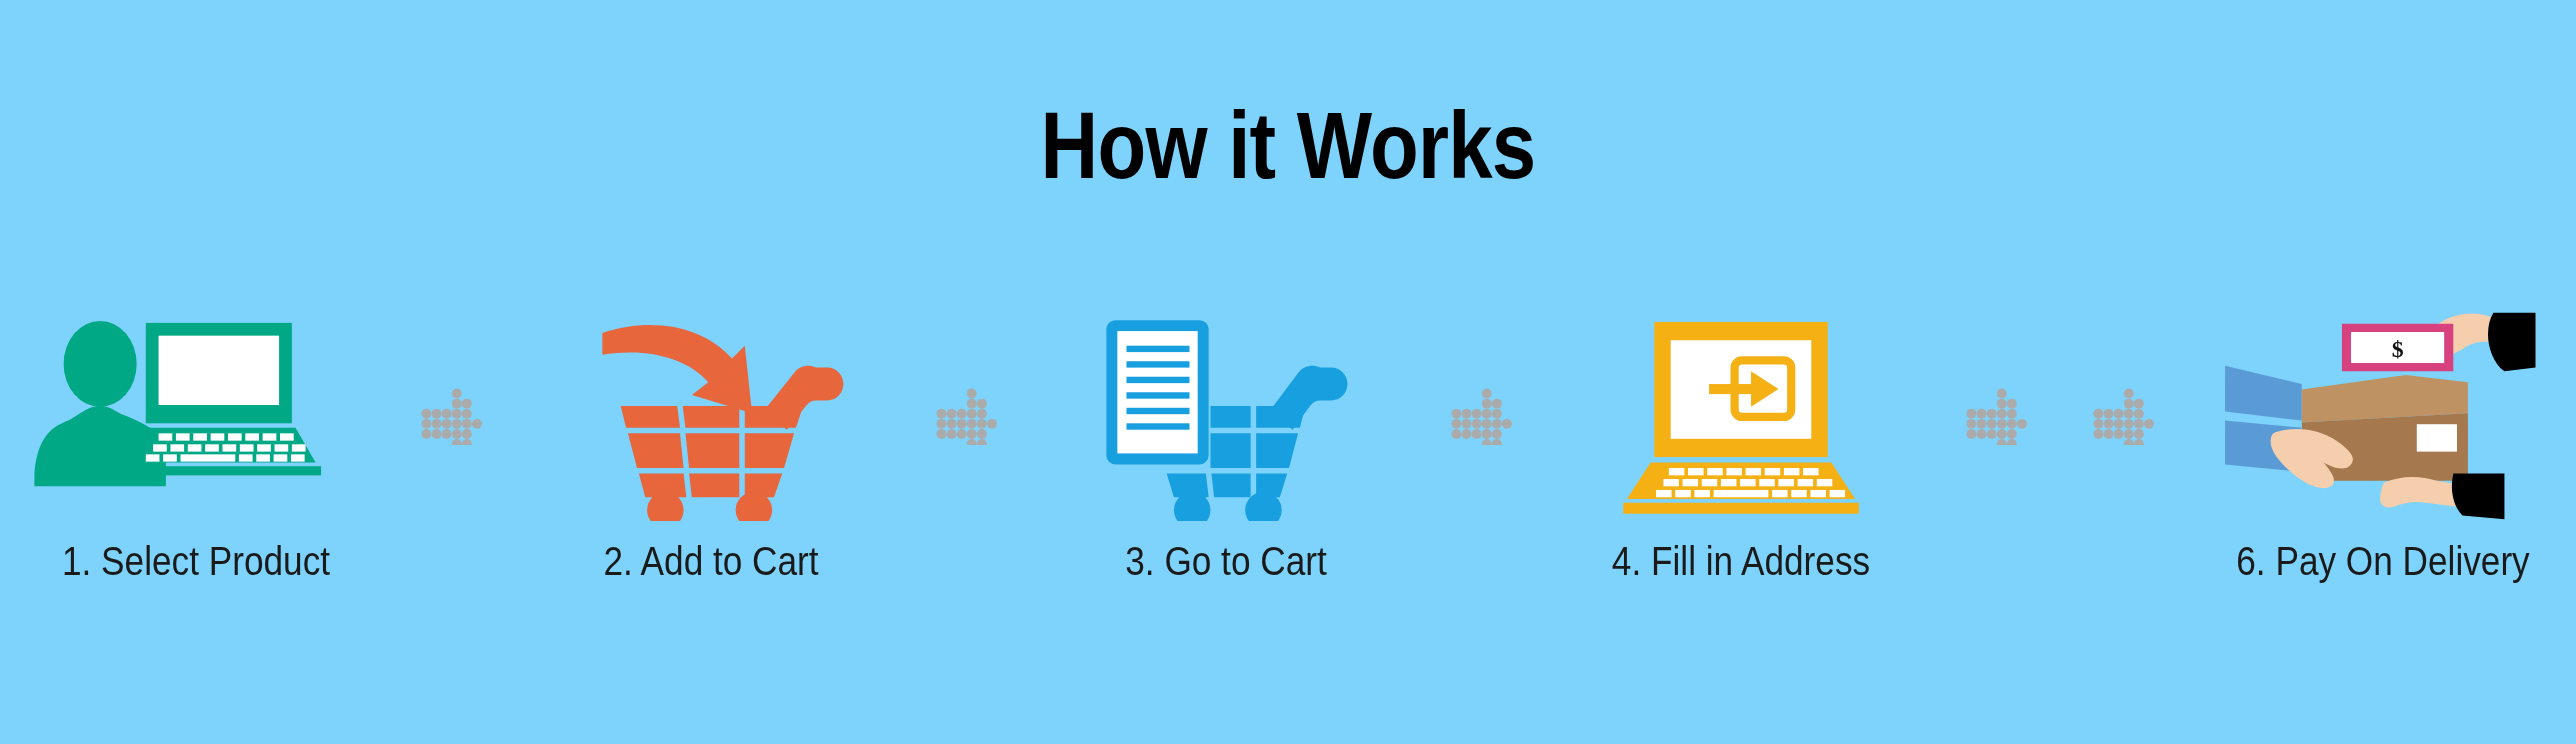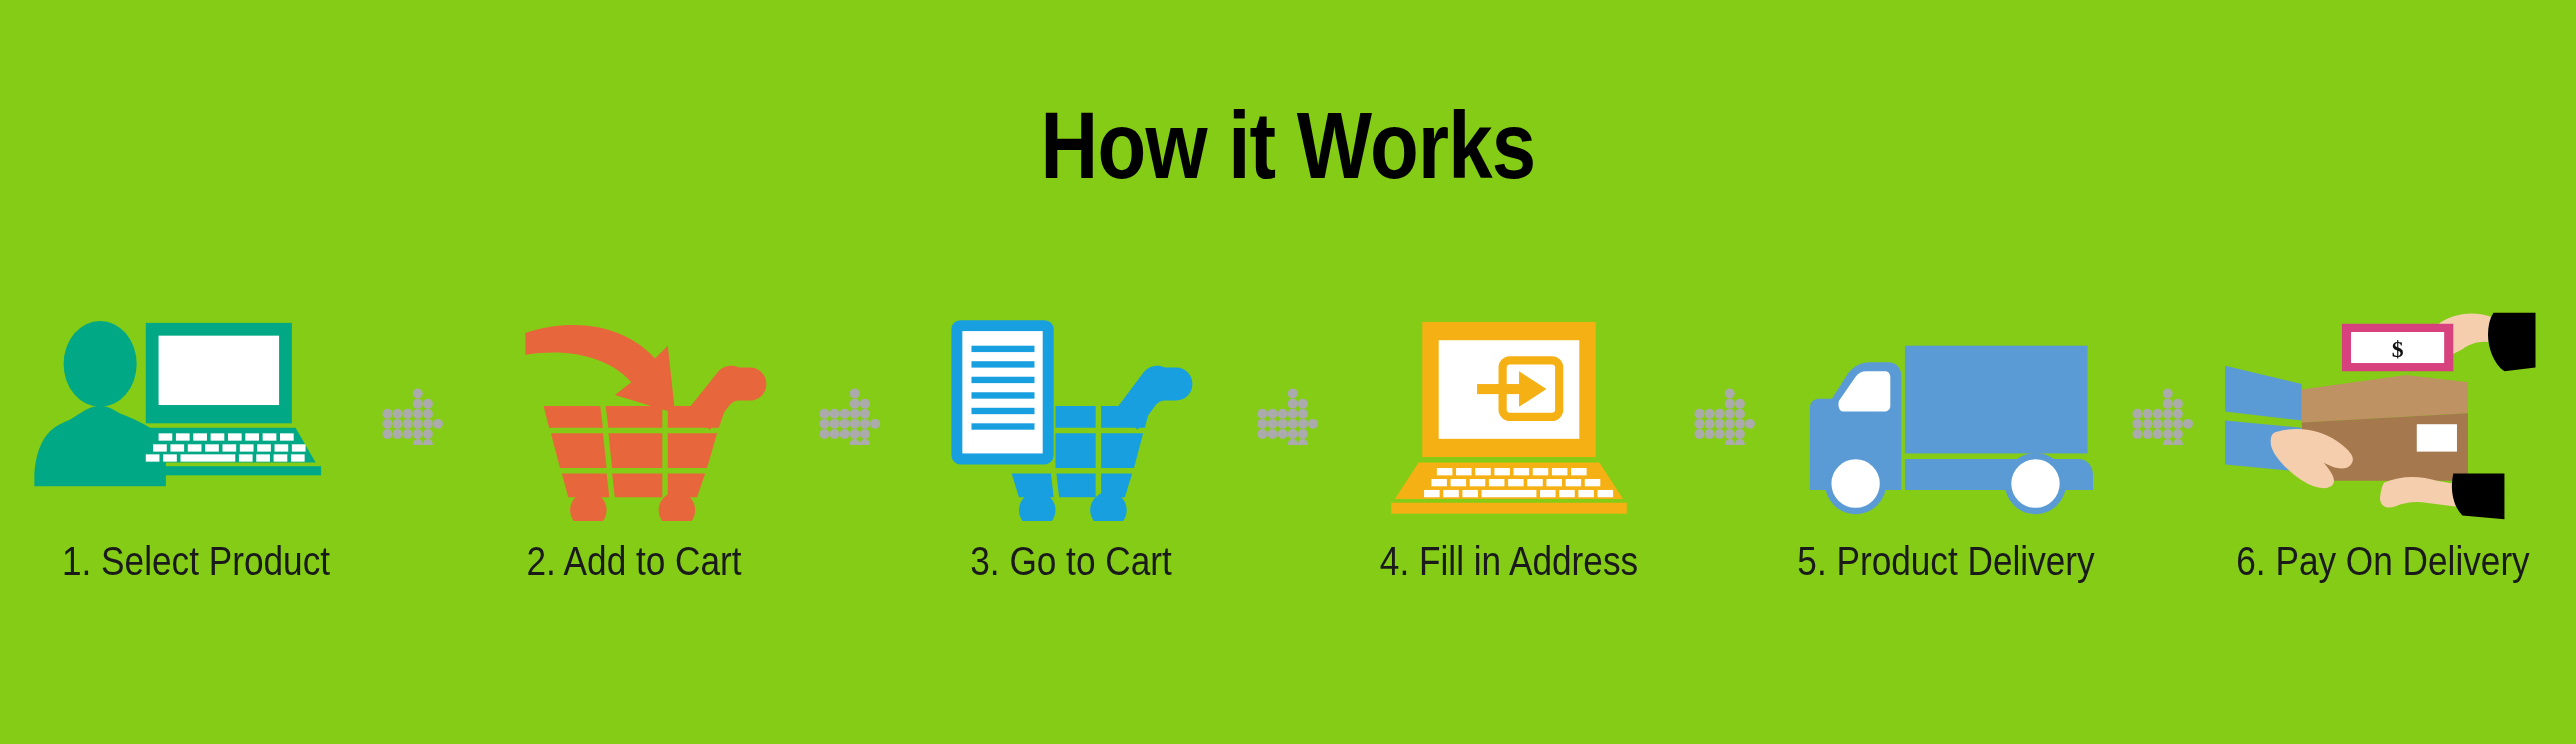--- a/index.html
+++ b/index.html
@@ -8,21 +8,21 @@
     width: 2576px;
     height: 745px;
     background: #ffffff;
     font-family: "Liberation Sans", sans-serif;
     overflow: hidden;
   }
   #page {
     position: relative;
     width: 2576px;
     height: 745px;
-    background: #84cc16;
+    background: #7dd3fc;
   }
 
   
   #title {
     position: absolute;
     top: 95px;
     left: 0;
     width: 2576px;
     text-align: center;
     font-family: "Liberation Sans", sans-serif;
@@ -372,43 +372,20 @@
             <circle cx="19" cy="50" r="5.4"></circle>
             <circle cx="30" cy="50" r="5.4"></circle>
           <circle cx="41" cy="50" r="5.4"></circle>
             <circle cx="52" cy="50" r="5.4"></circle>
           <circle cx="41" cy="61" r="5.4"></circle>
             <circle cx="52" cy="61" r="5.4"></circle>
         </g>
       </svg>
     </div>
 
-    <div class="step">
-      <div class="step-art">
-        <svg viewBox="0 0 370 230" xmlns="http://www.w3.org/2000/svg">
-          <g fill="#5B9BD5">
-
-            <rect x="140" y="38" width="200" height="118"></rect>
-
-            <path d="M140 162 L330 162 C 340 162 346 170 346 180 L346 196 L140 196 Z"></path>
-
-            <path d="M36 106 C 36 100 40 96 46 96 L 60 96 L 78 68
-                     C 84 60 92 56 102 56 L 122 56 C 130 56 136 62 136 70
-                     L 136 196 L 36 196 Z"></path>
-
-            <path d="M68 98 L86 72 C 89 68 93 66 98 66 L 118 66 C 122 66 124 69 124 73
-                     L 124 104 C 124 108 121 110 117 110 L 72 110 C 68 110 66 103 68 98 Z" fill="#ffffff"></path>
-
-            <circle cx="86" cy="189" r="30" fill="#ffffff" stroke="#5B9BD5" stroke-width="7"></circle>
-            <circle cx="283" cy="189" r="30" fill="#ffffff" stroke="#5B9BD5" stroke-width="7"></circle>
-          </g>
-        </svg>
-      </div>
-      <div class="step-label">5. Product Delivery</div>
-    </div>
 
     <div class="sep">
       <svg width="70" height="57" viewBox="0 0 76 62" xmlns="http://www.w3.org/2000/svg">
         <g fill="#ABABAB">
           <circle cx="41" cy="6" r="5.4"></circle>
           <circle cx="41" cy="17" r="5.4"></circle>
             <circle cx="52" cy="17" r="5.4"></circle>
           <circle cx="8" cy="28" r="5.4"></circle>
             <circle cx="19" cy="28" r="5.4"></circle>
             <circle cx="30" cy="28" r="5.4"></circle>

